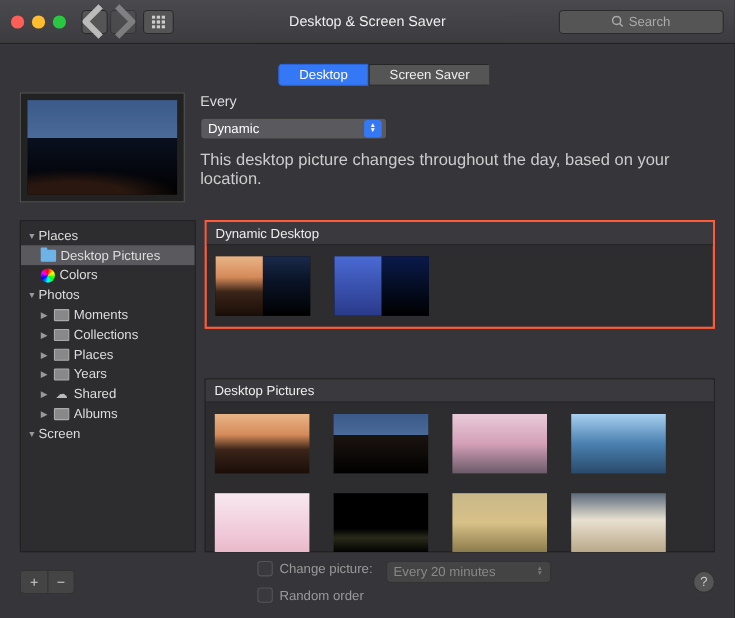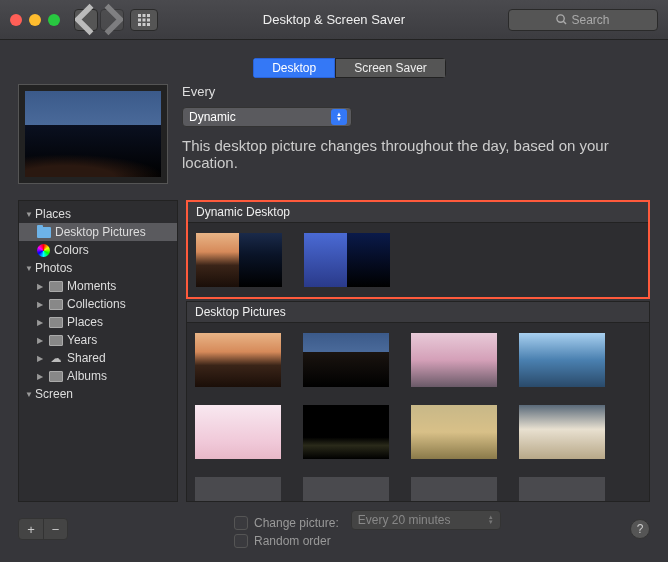--- a/index.html
+++ b/index.html
@@ -42,38 +42,38 @@
   .tree-item { display:flex; align-items:center; padding:2px 6px 2px 18px; gap:4px;}
   .tree-item.selected { background:#5a5a5e; }
   .tree-item .tri { font-size:8px; color:#999; width:8px;}
   .tree-item .tri.right::before{content:"▶";}
   .folder-ico { width:14px; height:11px; background:#6db3e8; border-radius:1px; display:inline-block; position:relative;}
   .folder-ico::before{content:"";position:absolute;top:-2px;left:0;width:6px;height:3px;background:#6db3e8;border-radius:1px 1px 0 0;}
   .colors-ico { width:13px; height:13px; border-radius:50%; background:conic-gradient(red,yellow,lime,cyan,blue,magenta,red); display:inline-block;}
   .generic-ico { width:14px; height:11px; background:#888; border-radius:1px; display:inline-block; border:1px solid #aaa;}
   .cloud-ico { width:14px; height:11px; display:inline-flex; align-items:center; justify-content:center; color:#bbb; font-size:11px;}
 
-  .content { flex:1; display:flex; flex-direction:column; min-height:0;}
+  .content { flex:1; display:flex; flex-direction:column; min-height:0;gap:43px;}
   .section { border:1px solid #222; background:#2d2d30; }
   .section.highlight { border:2px solid #ff5a3c; }
   .section-header { background:#3a3a3e; padding:3px 8px; font-size:12px; color:#eee; border-bottom:1px solid #222;}
   .thumbs { display:flex; flex-wrap:wrap; padding:10px 8px; gap:18px 22px; overflow:auto;}
   .thumb { width:86px; height:54px; background:#000;}
   .section.pics { flex:1; display:flex; flex-direction:column; min-height:0; margin-top:2px; }
   .section.pics .thumbs { overflow:auto; }
 
   .dynamic-thumb { display:flex; }
   .dynamic-thumb .half { flex:1; }
 
   .footer { display:flex; align-items:center; padding:8px 18px 14px 18px; gap:8px;}
   .plusminus { display:flex; border:1px solid #333; border-radius:4px; background:#444;}
   .plusminus button { width:24px; height:20px; background:transparent; border:none; color:#ccc; font-size:13px;}
   .plusminus button + button { border-left:1px solid #333;}
   .footer-opts { margin-left:158px; display:flex; flex-direction:column; gap:4px;}
-  .chk-row { display:flex; align-items:flex-end; gap:6px; font-size:12px; color:#999;}
+  .chk-row { display:flex; align-items:flex-start; gap:6px; font-size:12px; color:#999;}
   .chk { width:14px; height:14px; border:1px solid #555; border-radius:3px; background:#3a3a3e; display:inline-block;}
   .interval-sel { background:#444; border:1px solid #333; border-radius:4px; padding:1px 6px; font-size:12px; color:#888; width:150px; display:inline-flex; justify-content:space-between; align-items:center; height:20px; margin-left:6px;}
   .interval-sel .arrows { font-size:6px; line-height:5px; color:#777; display:flex; flex-direction:column;}
   .help { margin-left:auto; width:20px; height:20px; border-radius:50%; background:#555; color:#ccc; font-size:12px; display:flex; align-items:center; justify-content:center; border:1px solid #333;}
 
   
   .wp-mojave-day   { background: linear-gradient(to bottom,#e8b486 0%,#d68a5a 35%,#3a2418 60%,#1a0e08 100%); }
   .wp-mojave-night { background: linear-gradient(to bottom,#1a2a4a 0%,#0a1428 40%,#000 100%); }
   .wp-mojave-dune  { background: linear-gradient(to bottom,#3b5a8a 0%,#4a6a9a 35%,#1a1410 36%,#000 100%); }
   .wp-gradient-blue{ background: linear-gradient(to bottom,#4a6ad4 0%,#2a3a8a 100%); }

